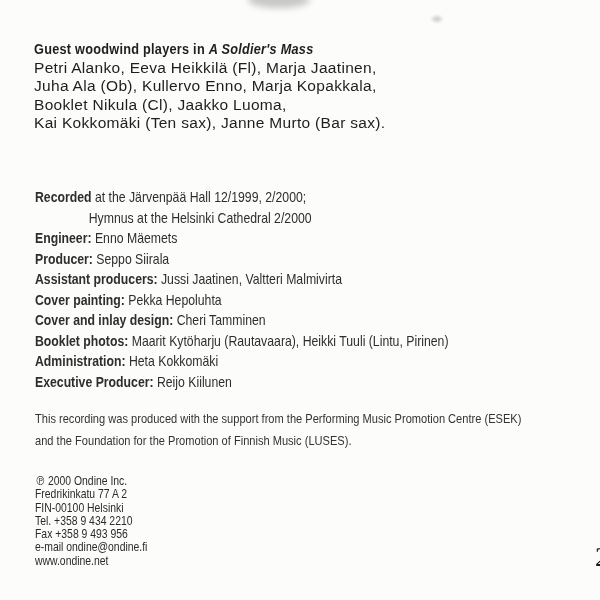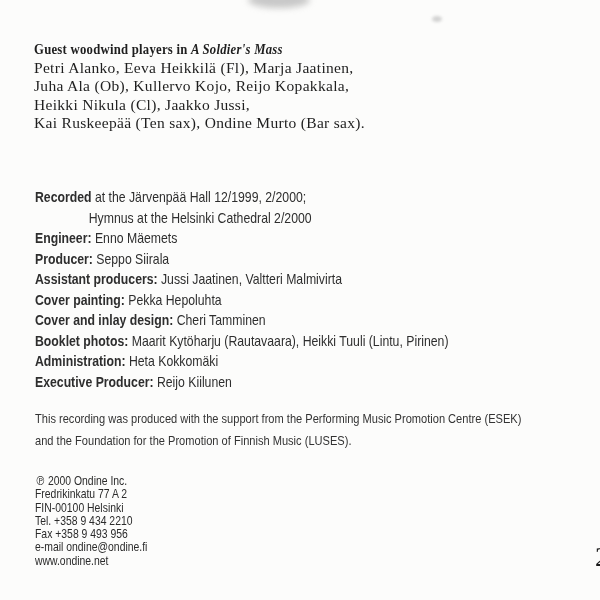--- a/index.html
+++ b/index.html
@@ -17,21 +17,21 @@
     background: rgba(150,150,150,0.5); border-radius: 50%; filter: blur(3px);
   }
   .smudge-2 {
     position: absolute; left: 432px; top: 16px; width: 10px; height: 6px;
     background: rgba(160,160,160,0.45); border-radius: 50%; filter: blur(1.5px);
   }
 
   
   .guest {
     position: absolute; left: 34px; top: 40px; width: 560px;
-    font-family: Liberation Serif, serif;
+    font-family: Liberation Sans, sans-serif;
     font-size: 15.5px; line-height: 18.6px;
     color: #1e1e1e; letter-spacing: 0.02em;
   }
   .g-heading {
     font-weight: bold; white-space: nowrap;
     transform: scaleX(0.82); transform-origin: 0 50%;
   }
   .g-head-italic { font-style: italic; }
   .g-line { white-space: nowrap; }
 
@@ -65,23 +65,23 @@
 <div class="page">
 
   <div class="smudge-1"></div>
   <div class="smudge-2"></div>
 
   <section class="guest">
     <div class="g-heading">
       <span>Guest woodwind players in </span><span class="g-head-italic">A Soldier's Mass</span>
     </div>
     <div class="g-line">Petri Alanko, Eeva Heikkilä (Fl), Marja Jaatinen,</div>
-    <div class="g-line">Juha Ala (Ob), Kullervo Kojo, Reijo Kopakkala,</div>
-    <div class="g-line">Heikki Nikula (Cl), Jaakko Jussi,</div>
-    <div class="g-line">Kai Ruskeepää (Ten sax), Ondine Murto (Bar sax).</div>
+    <div class="g-line">Juha Ala (Ob), Kullervo Enno, Marja Kopakkala,</div>
+    <div class="g-line">Booklet Nikula (Cl), Jaakko Luoma,</div>
+    <div class="g-line">Kai Kokkomäki (Ten sax), Janne Murto (Bar sax).</div>
   </section>
 
   <section class="sans credits">
     <div class="c-line">
       <span class="c-label">Recorded</span><span class="c-value">at the Järvenpää Hall 12/1999, 2/2000;</span>
     </div>
     <div class="c-line c-indent">Hymnus at the Helsinki Cathedral 2/2000</div>
     <div class="c-line">
       <span class="c-label">Engineer:</span><span class="c-value">Enno Mäemets</span>
     </div>

